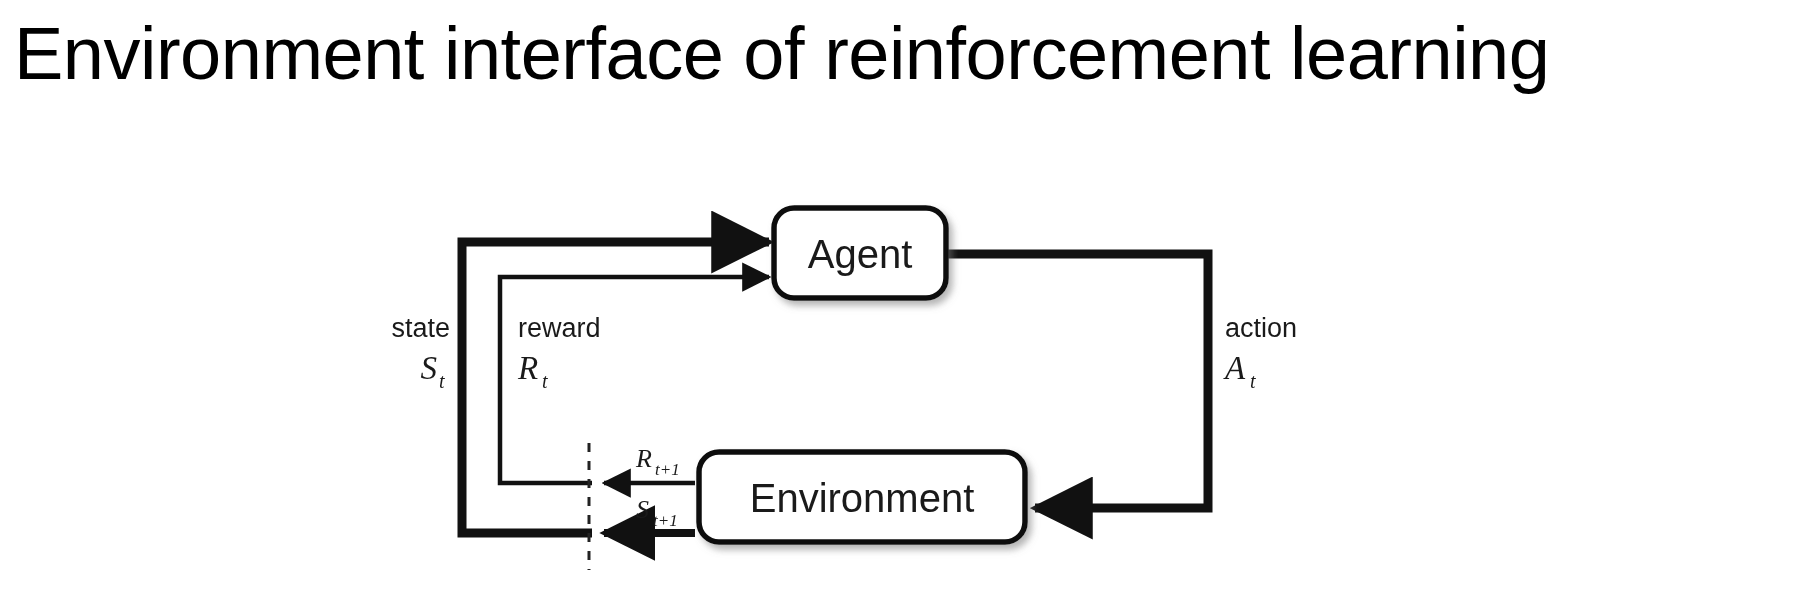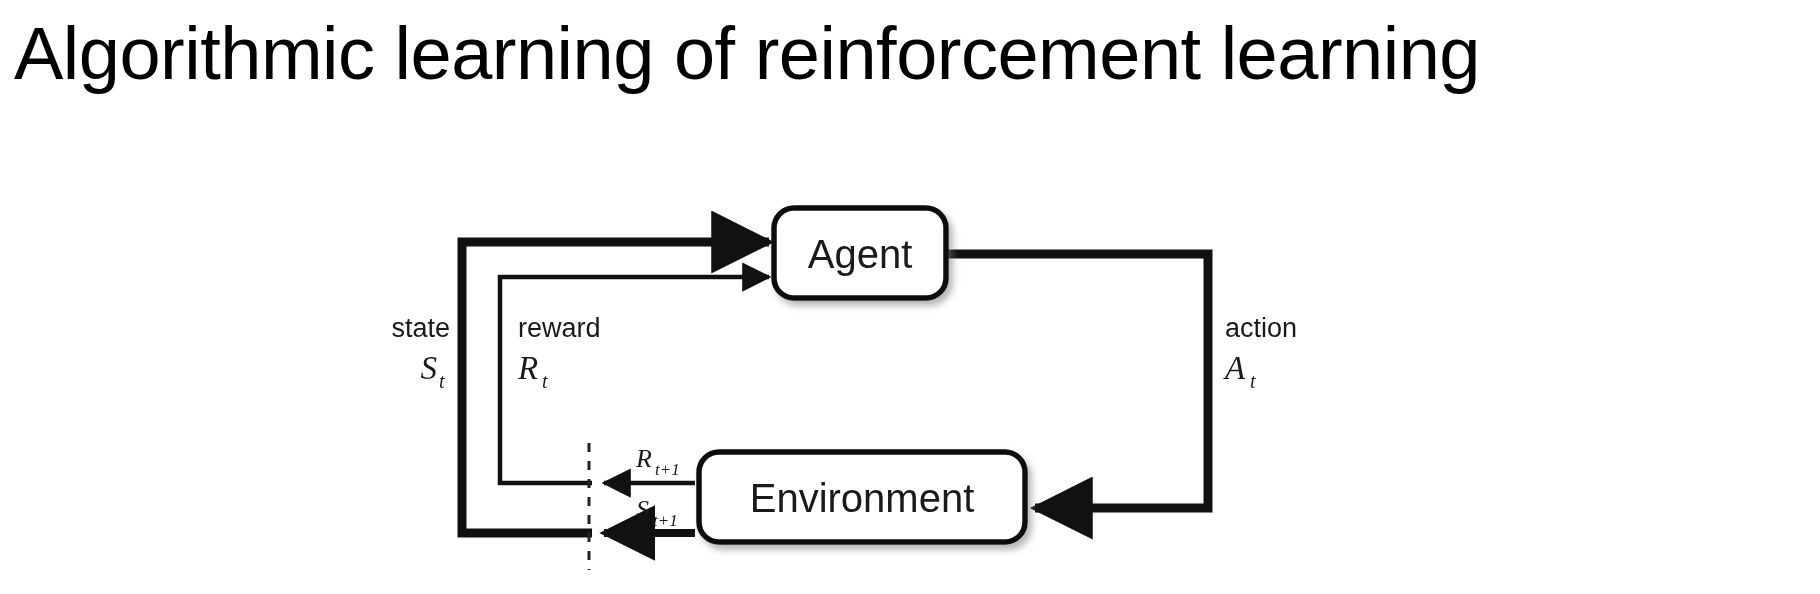--- a/index.html
+++ b/index.html
@@ -74,21 +74,21 @@
     font-style: italic;
     font-size: 17px;
     fill: #1a1a1a;
   }
 </style>
 </head>
 <body>
 
 <div id="page">
 
-  <div id="slide-title">Algorithmic learning of reinforcement learning</div>
+  <div id="slide-title">Environment interface of reinforcement learning</div>
 
   <div id="diagram-wrap">
     <svg class="diagram" viewBox="0 0 1820 594" xmlns="http://www.w3.org/2000/svg">
 
       <defs>
         <marker id="arrow-thick" viewBox="0 0 12 12" refX="11" refY="6" markerWidth="7" markerHeight="7" orient="auto-start-reverse">
           <path d="M 0 0 L 12 6 L 0 12 z" fill="#111111"></path>
         </marker>
         <marker id="arrow-thin" viewBox="0 0 12 12" refX="11" refY="6" markerWidth="6.5" markerHeight="6.5" orient="auto-start-reverse">
           <path d="M 0 0 L 12 6 L 0 12 z" fill="#111111"></path>

